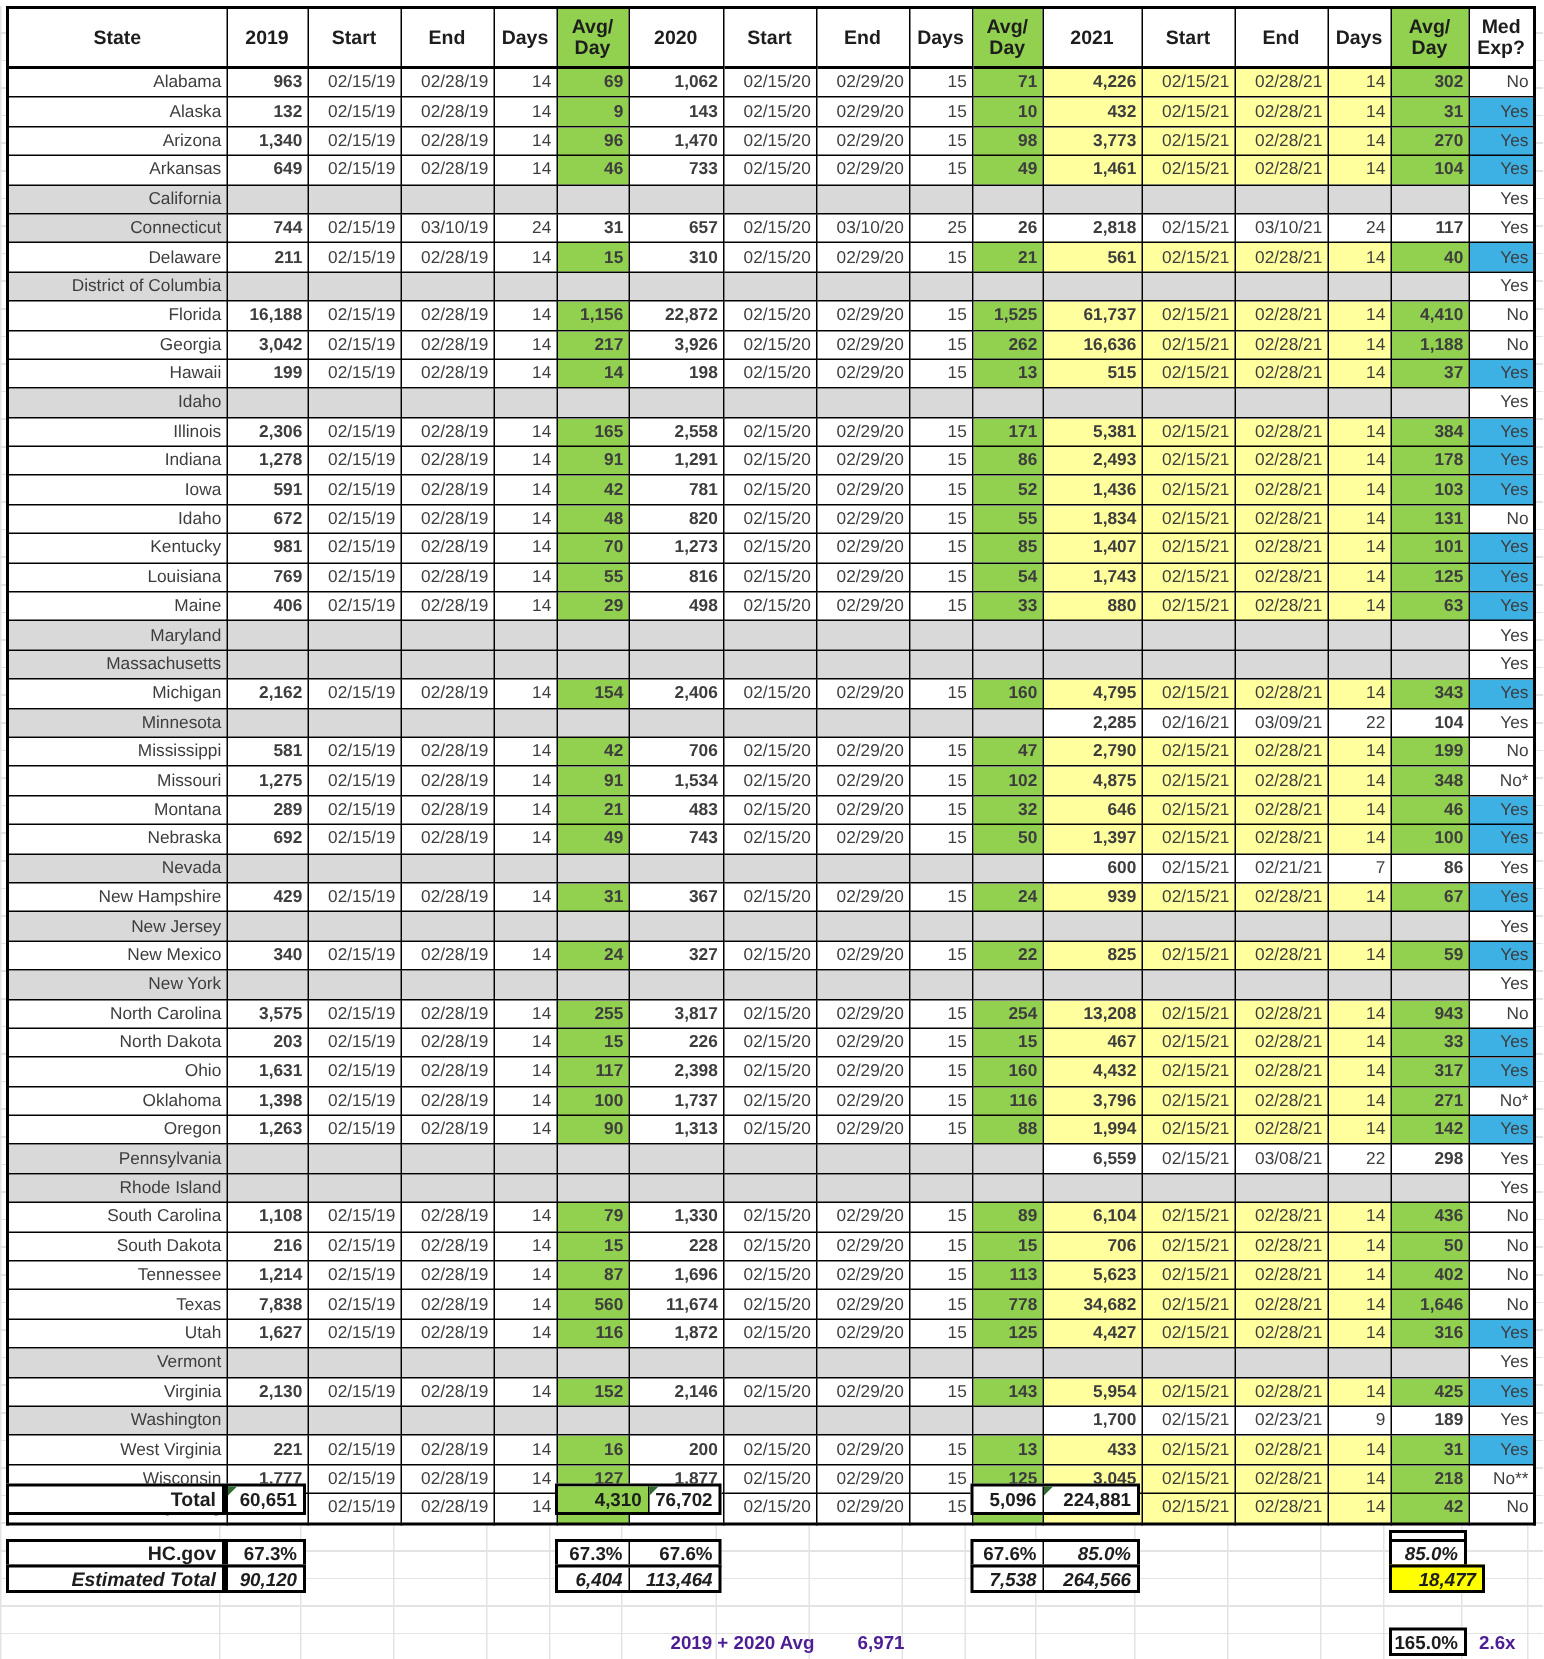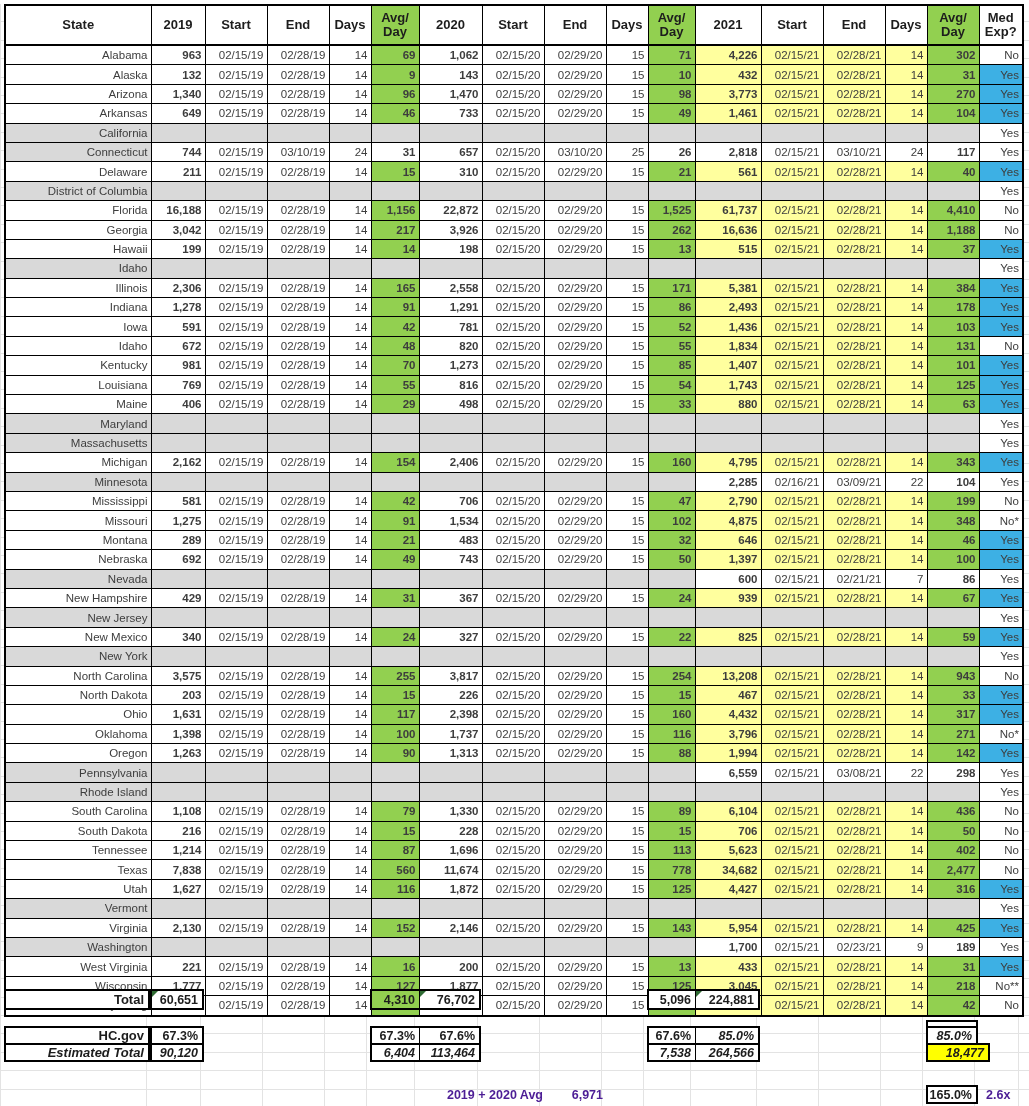--- a/index.html
+++ b/index.html
@@ -915,21 +915,21 @@
           <td class="bold bg-green">560</td>
           <td class="bold">11,674</td>
           <td class="ctr">02/15/20</td>
           <td class="ctr">02/29/20</td>
           <td>15</td>
           <td class="bold bg-green">778</td>
           <td class="bold bg-yellow">34,682</td>
           <td class="ctr bg-yellow">02/15/21</td>
           <td class="ctr bg-yellow">02/28/21</td>
           <td class="bg-yellow">14</td>
-          <td class="bold bg-green">2,477</td>
+          <td class="bold bg-green">1,646</td>
           <td class="med">No</td>
         </tr>
         <tr>
           <td class="state">Utah</td>
           <td class="bold">1,627</td>
           <td class="ctr">02/15/19</td>
           <td class="ctr">02/28/19</td>
           <td>14</td>
           <td class="bold bg-green">116</td>
           <td class="bold">1,872</td>
@@ -1061,21 +1061,21 @@
       </tbody>
   </table>
 
   <div class="box" style="left:4px;top:989px;width:146px;height:21px;">
     <div class="bcell" style="width:100%;font-size:13px;">Total</div>
   </div>
   <div class="box" style="left:150px;top:989px;width:54px;height:21px;">
     <div class="bcell tri" style="width:100%;">60,651</div>
   </div>
   <div class="box" style="left:370px;top:989px;width:111px;height:21px;">
-    <div class="bcell divR bg-green" style="width:48px;text-align:right;">4,310</div>
+    <div class="bcell divR bg-green" style="width:61px;text-align:right;">4,310</div>
     <div class="bcell tri" style="flex:1;">76,702</div>
   </div>
   <div class="box" style="left:647px;top:989px;width:113px;height:21px;">
     <div class="bcell divR" style="width:47px;">5,096</div>
     <div class="bcell tri" style="flex:1;">224,881</div>
   </div>
   <div class="box" style="left:926px;top:1020px;width:52px;height:21px;">
     <div class="bcell" style="width:100%;">15,705</div>
   </div>
 

